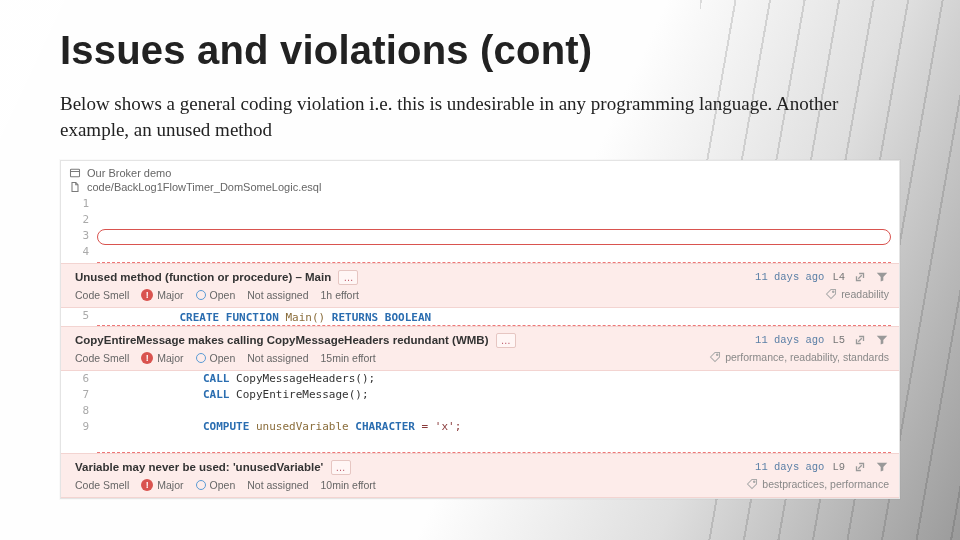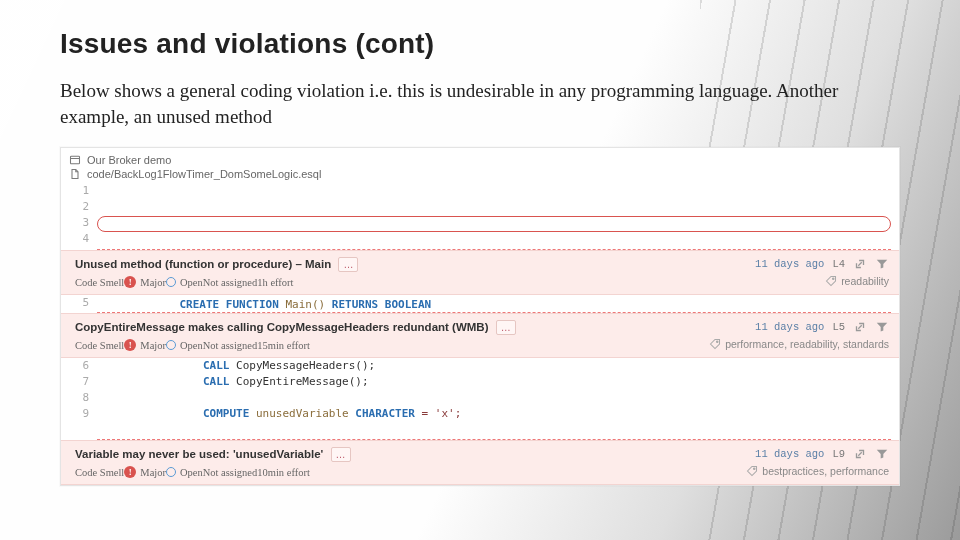--- a/index.html
+++ b/index.html
@@ -19,21 +19,21 @@
   .bg::after {
     content:""; position:absolute; right:0; top:0; bottom:0; width:260px;
     background: repeating-linear-gradient(100deg, rgba(0,0,0,0.12) 0 2px, rgba(255,255,255,0.0) 2px 34px);
     mix-blend-mode: multiply;
   }
   .slide {
     position: relative; z-index: 1;
     padding: 28px 56px 20px 60px;
   }
   h1 {
-    font-size: 28px; font-weight: 700; color: #222;
+    font-size: 40px; font-weight: 700; color: #222;
     letter-spacing: 0.2px; margin-bottom: 18px;
   }
   p.lead {
     font-family: Georgia, 'Times New Roman', serif;
     font-size: 19px; color: #222; line-height: 1.35;
     margin-bottom: 18px; max-width: 780px;
   }
 
   .panel {
     background: #fff; border: 1px solid #e4e4e4;
@@ -67,21 +67,21 @@
     background:#fdecea; border-top:1px solid #f3d4d1; border-bottom:1px solid #f3d4d1;
     padding:6px 10px 6px 14px; position:relative;
   }
   .issue .title { color:#333; font-size:11.5px; margin-bottom:4px; }
   .issue .title b { font-weight:600; }
   .issue .more {
     display:inline-block; border:1px solid #e6c6c2; border-radius:2px;
     padding:0 4px; font-size:10px; color:#b56; margin-left:4px; background:#fff6f5;
     line-height:13px;
   }
-  .meta { display:flex; align-items:center; color:#666; font-size:10.5px;font-family:Liberation Serif, serif;}
+  .meta { display:flex; align-items:center; gap:12px; color:#666; font-size:10.5px;}
   .meta .sev { display:inline-flex; align-items:center; gap:4px; }
   .sev .dot {
     width:12px; height:12px; border-radius:50%; background:#d9534f; color:#fff;
     display:inline-flex; align-items:center; justify-content:center; font-size:9px; font-weight:700;
   }
   .meta .status .circ {
     width:10px; height:10px; border:1.5px solid #5a9bd5; border-radius:50%; display:inline-block; margin-right:4px; vertical-align:-1px;
   }
   .right {
     position:absolute; right:10px; top:6px; text-align:right; font-size:10.5px; color:#777;

